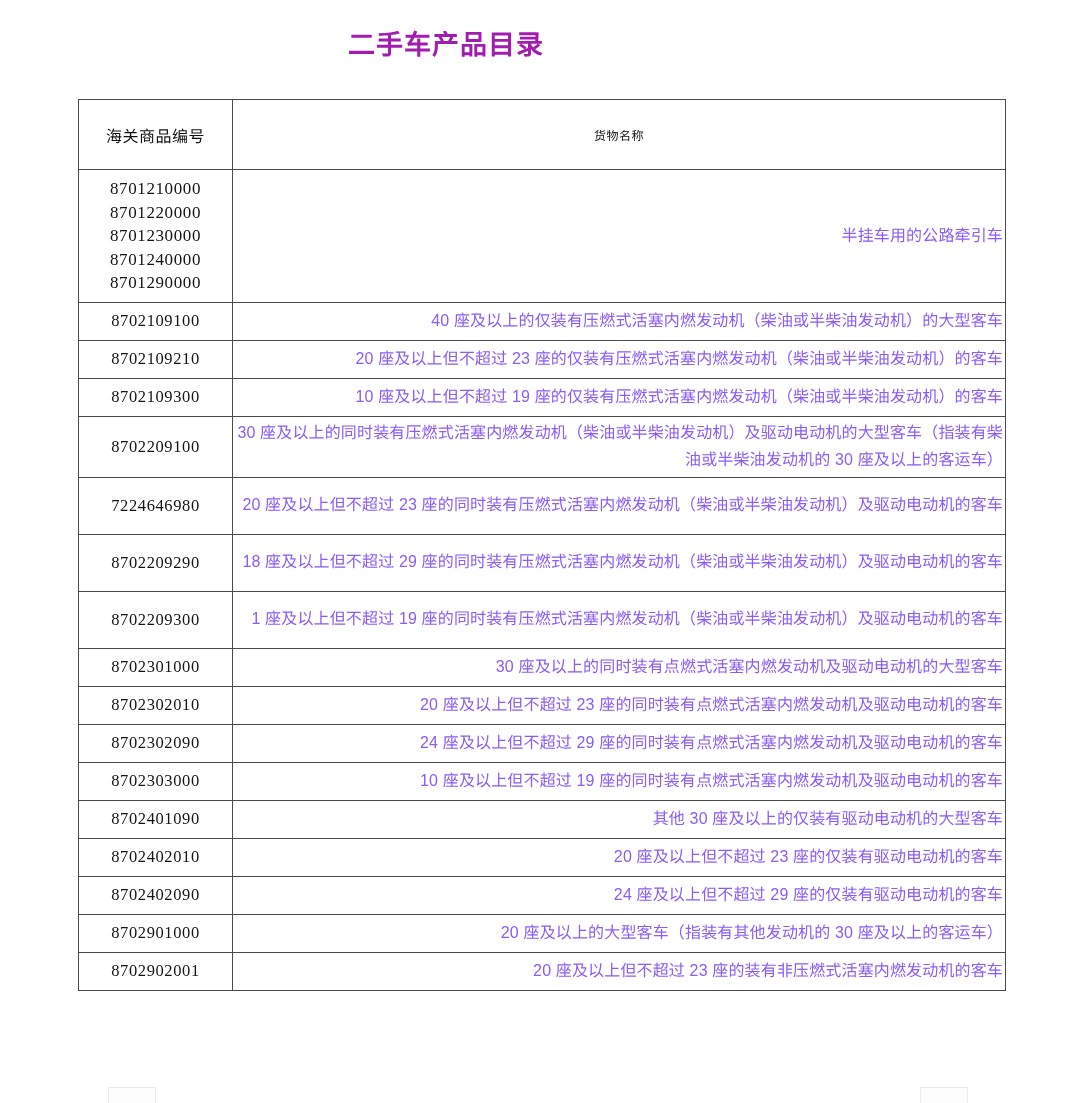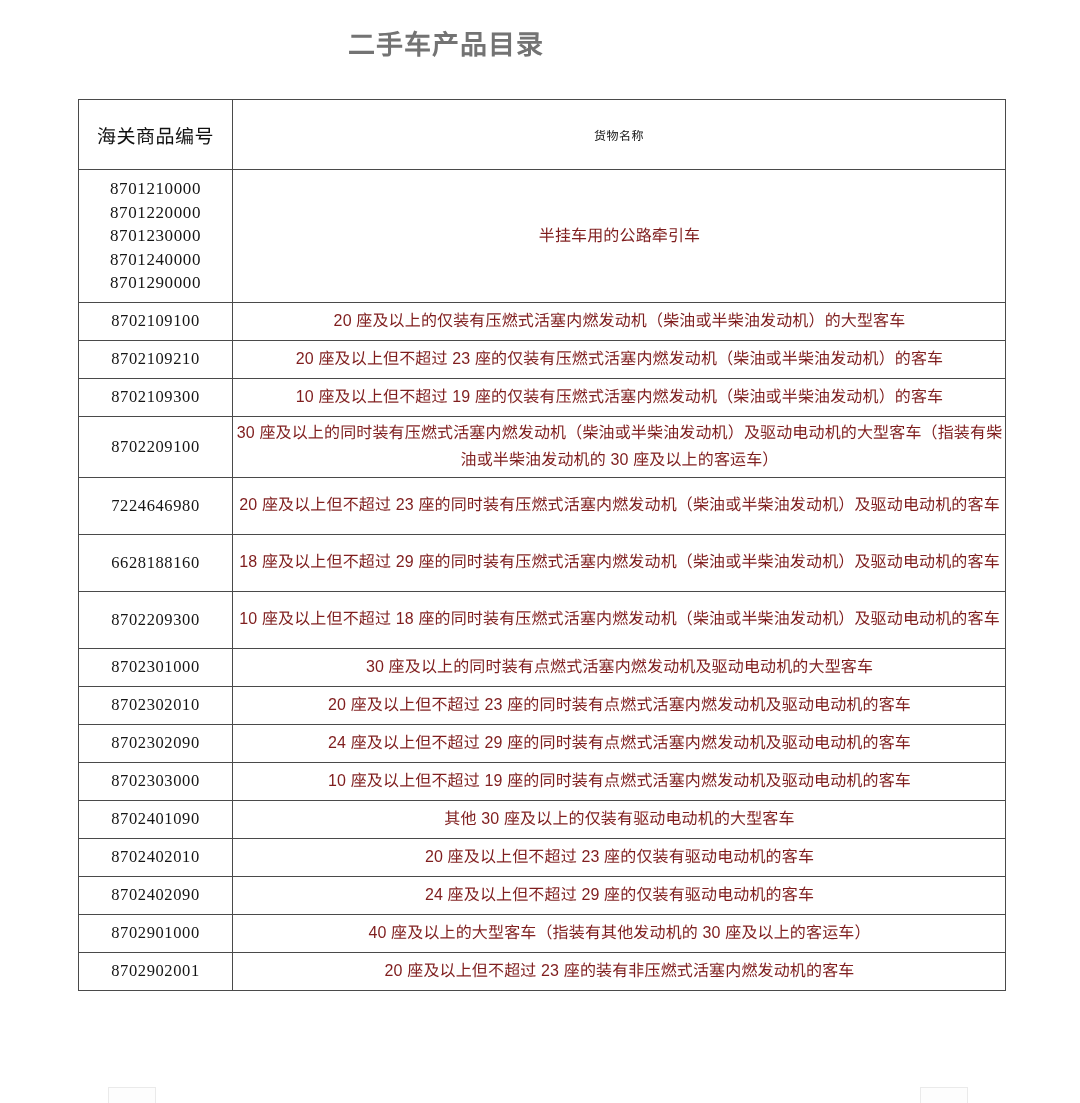--- a/index.html
+++ b/index.html
@@ -21,21 +21,21 @@
   .page-title {
     position: absolute;
     left: 0;
     top: 26px;
     width: 892px;
     text-align: center;
     font-family: "Liberation Sans", "DejaVu Sans", sans-serif;
     font-weight: bold;
     font-size: 27px;
     letter-spacing: 1px;
-    color: #737373;
+    color: #a21caf;
     line-height: 38px;
   }
 
   .table-wrap {
     position: absolute;
     left: 78px;
     top: 99px;
     width: 927px;
   }
 
@@ -61,47 +61,47 @@
   
   thead th {
     font-weight: normal;
     font-size: 17px;
     color: #111111;
     height: 70px;
     padding: 4px 6px;
     text-align: center;
     letter-spacing: 0.5px;
   }
-  thead th.h-code { font-size: 19px; }
+  thead th.h-code { font-size: 16px; }
   thead th.h-name { font-size: 12px; }
 
   
   td.code {
     text-align: center;
     padding: 6px 16px;
     font-family: "Liberation Serif", "DejaVu Serif", serif;
     font-size: 16.5px;
     letter-spacing: 0.6px;
     color: #141414;
     line-height: 24px;
     white-space: pre-line;
   }
   td.code.multi {
     line-height: 23.5px;
     padding: 7px 4px;
   }
 
   
   td.name {
-    text-align: center;
+    text-align: right;
     padding: 4px 2px 4px 3px;
     font-family: "Liberation Sans", "DejaVu Sans", sans-serif;
     font-size: 16px;
     line-height: 28px;
-    color: #7f1d1d;
+    color: #8b5cf6;
     letter-spacing: 0.15px;
   }
 
   tr.r-single td { height: 38px; }
   tr.r-double td { height: 57px; }
   tr.r-tall td   { height: 122px; }
 
   tr.r-double td.name { line-height: 27px; padding-top: 2px; margin-top: 44px; }
   tr.r-tall td.code {
     line-height: 23.5px;
@@ -150,45 +150,45 @@
         <tr class="r-tall">
           <td class="code multi">8701210000
 8701220000
 8701230000
 8701240000
 8701290000</td>
           <td class="name">半挂车用的公路牵引车</td>
         </tr>
         <tr class="r-single">
           <td class="code">8702109100</td>
-          <td class="name">20 座及以上的仅装有压燃式活塞内燃发动机（柴油或半柴油发动机）的大型客车</td>
+          <td class="name">40 座及以上的仅装有压燃式活塞内燃发动机（柴油或半柴油发动机）的大型客车</td>
         </tr>
         <tr class="r-single">
           <td class="code">8702109210</td>
           <td class="name">20 座及以上但不超过 23 座的仅装有压燃式活塞内燃发动机（柴油或半柴油发动机）的客车</td>
         </tr>
         <tr class="r-single">
           <td class="code">8702109300</td>
           <td class="name">10 座及以上但不超过 19 座的仅装有压燃式活塞内燃发动机（柴油或半柴油发动机）的客车</td>
         </tr>
         <tr class="r-double">
           <td class="code">8702209100</td>
           <td class="name">30 座及以上的同时装有压燃式活塞内燃发动机（柴油或半柴油发动机）及驱动电动机的大型客车（指装有柴油或半柴油发动机的 30 座及以上的客运车）</td>
         </tr>
         <tr class="r-double">
           <td class="code">7224646980</td>
           <td class="name">20 座及以上但不超过 23 座的同时装有压燃式活塞内燃发动机（柴油或半柴油发动机）及驱动电动机的客车</td>
         </tr>
         <tr class="r-double">
-          <td class="code">6628188160</td>
+          <td class="code">8702209290</td>
           <td class="name">18 座及以上但不超过 29 座的同时装有压燃式活塞内燃发动机（柴油或半柴油发动机）及驱动电动机的客车</td>
         </tr>
         <tr class="r-double">
           <td class="code">8702209300</td>
-          <td class="name">10 座及以上但不超过 18 座的同时装有压燃式活塞内燃发动机（柴油或半柴油发动机）及驱动电动机的客车</td>
+          <td class="name">1 座及以上但不超过 19 座的同时装有压燃式活塞内燃发动机（柴油或半柴油发动机）及驱动电动机的客车</td>
         </tr>
         <tr class="r-single">
           <td class="code">8702301000</td>
           <td class="name">30 座及以上的同时装有点燃式活塞内燃发动机及驱动电动机的大型客车</td>
         </tr>
         <tr class="r-single">
           <td class="code">8702302010</td>
           <td class="name">20 座及以上但不超过 23 座的同时装有点燃式活塞内燃发动机及驱动电动机的客车</td>
         </tr>
         <tr class="r-single">
@@ -206,21 +206,21 @@
         <tr class="r-single">
           <td class="code">8702402010</td>
           <td class="name">20 座及以上但不超过 23 座的仅装有驱动电动机的客车</td>
         </tr>
         <tr class="r-single">
           <td class="code">8702402090</td>
           <td class="name">24 座及以上但不超过 29 座的仅装有驱动电动机的客车</td>
         </tr>
         <tr class="r-single">
           <td class="code">8702901000</td>
-          <td class="name">40 座及以上的大型客车（指装有其他发动机的 30 座及以上的客运车）</td>
+          <td class="name">20 座及以上的大型客车（指装有其他发动机的 30 座及以上的客运车）</td>
         </tr>
         <tr class="r-single">
           <td class="code">8702902001</td>
           <td class="name">20 座及以上但不超过 23 座的装有非压燃式活塞内燃发动机的客车</td>
         </tr>
       </tbody>
   </table>
 </div>
 
 <div class="bottom-artifacts">

